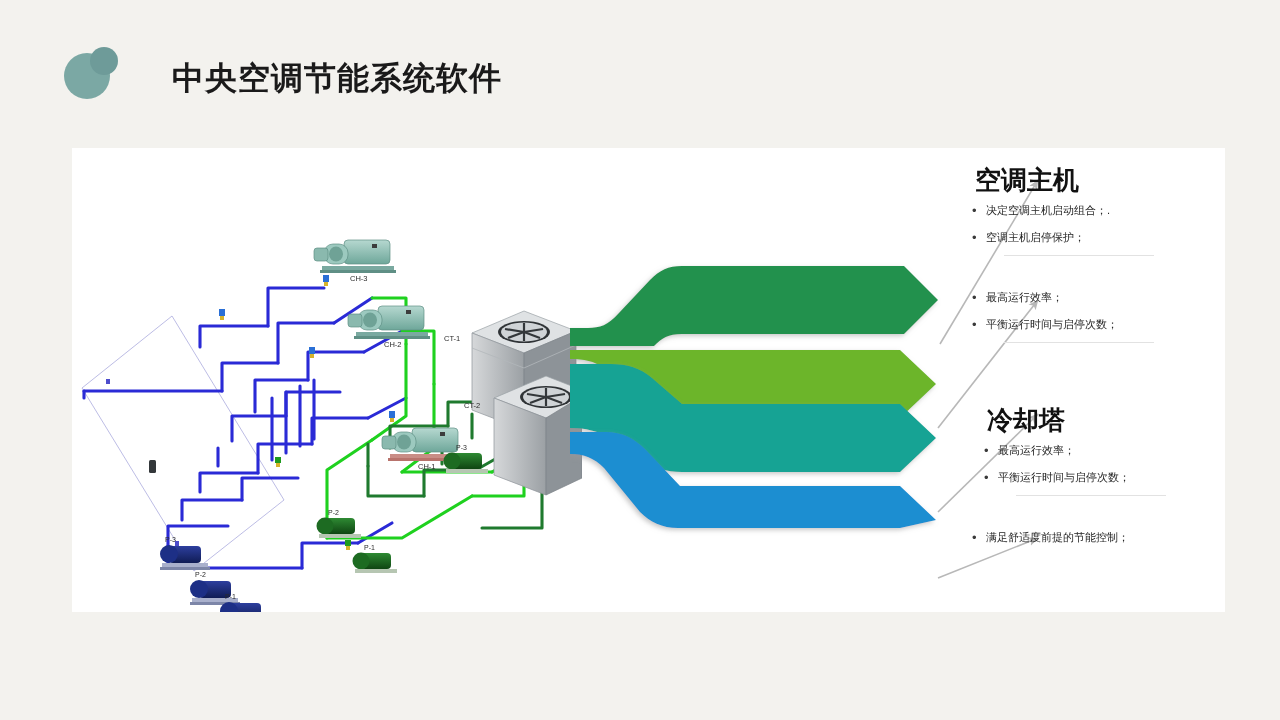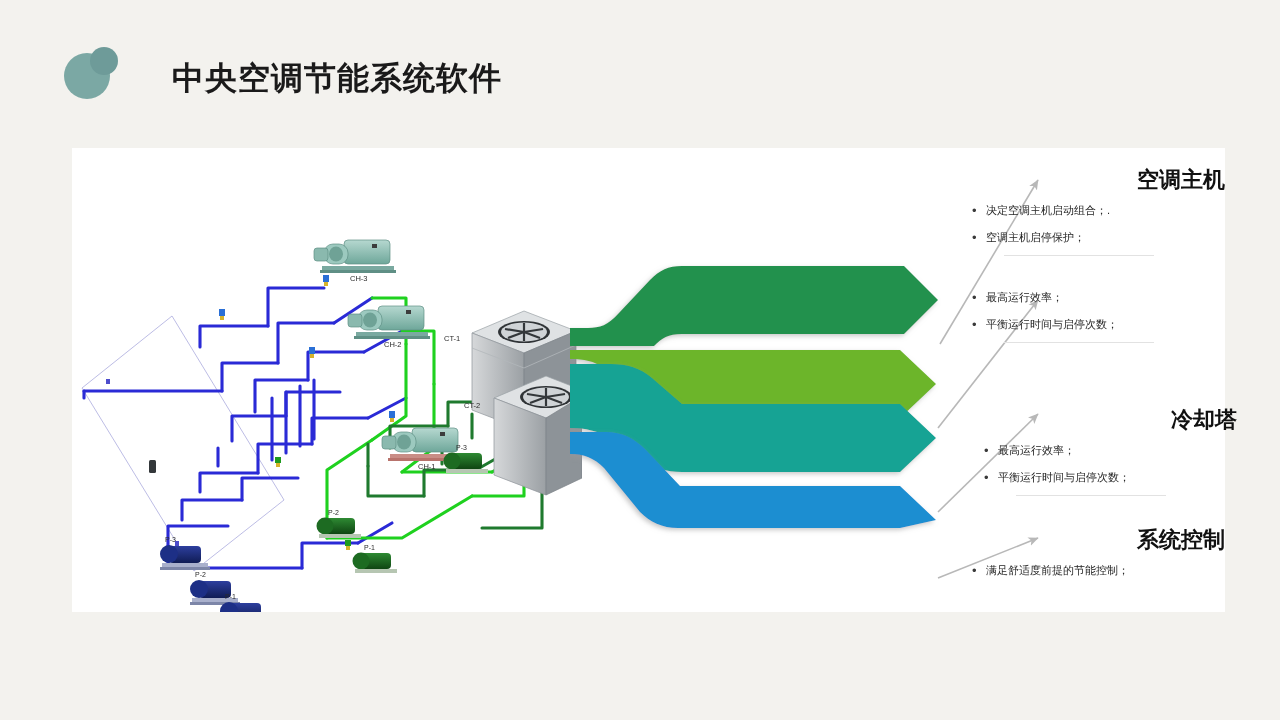--- a/index.html
+++ b/index.html
@@ -100,27 +100,26 @@
     top: 12px;
     width: 253px;
     height: 450px;
   }
   .topic-block {
     position: absolute;
     left: 0;
     width: 253px;
   }
   .topic-heading {
-    font-size: 22px;
+    font-size: 26px;
     font-weight: bold;
     color: #111111;
     line-height: 24px;
     margin: 0 0 9px 3px;
     white-space: nowrap;
-    text-align: right;
   }
   .bullet-row {
     display: flex;
     align-items: flex-start;
     margin: 0 0 8px 0;
   }
   .bullet-dot {
     flex: 0 0 auto;
     width: 14px;
     font-size: 13px;
@@ -455,21 +454,20 @@
         <span class="bullet-text">最高运行效率；</span>
       </div>
       <div class="bullet-row">
         <span class="bullet-dot">•</span>
         <span class="bullet-text">平衡运行时间与启停次数；</span>
       </div>
       <div class="topic-divider"></div>
     </div>
 
     <div class="topic-block" style="top:368px;">
-      <div class="topic-heading">系统控制</div>
       <div class="bullet-row">
         <span class="bullet-dot">•</span>
         <span class="bullet-text">满足舒适度前提的节能控制；</span>
       </div>
     </div>
 
   </div>
 </div>
 
 </body></html>

